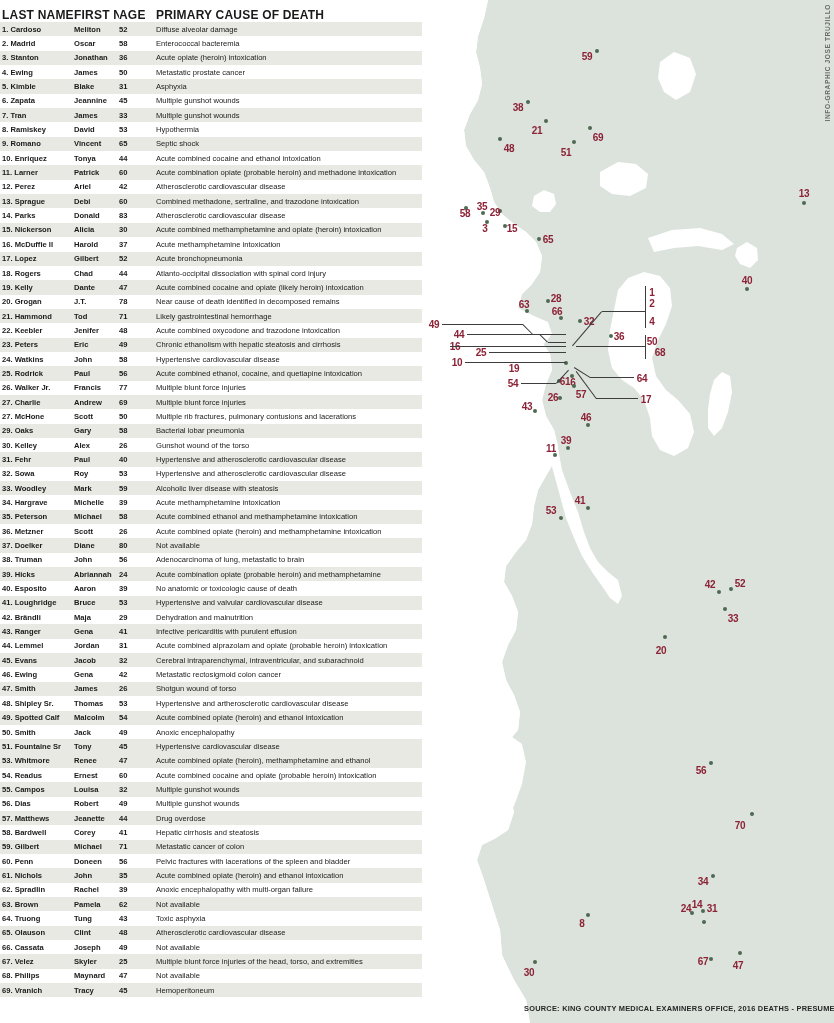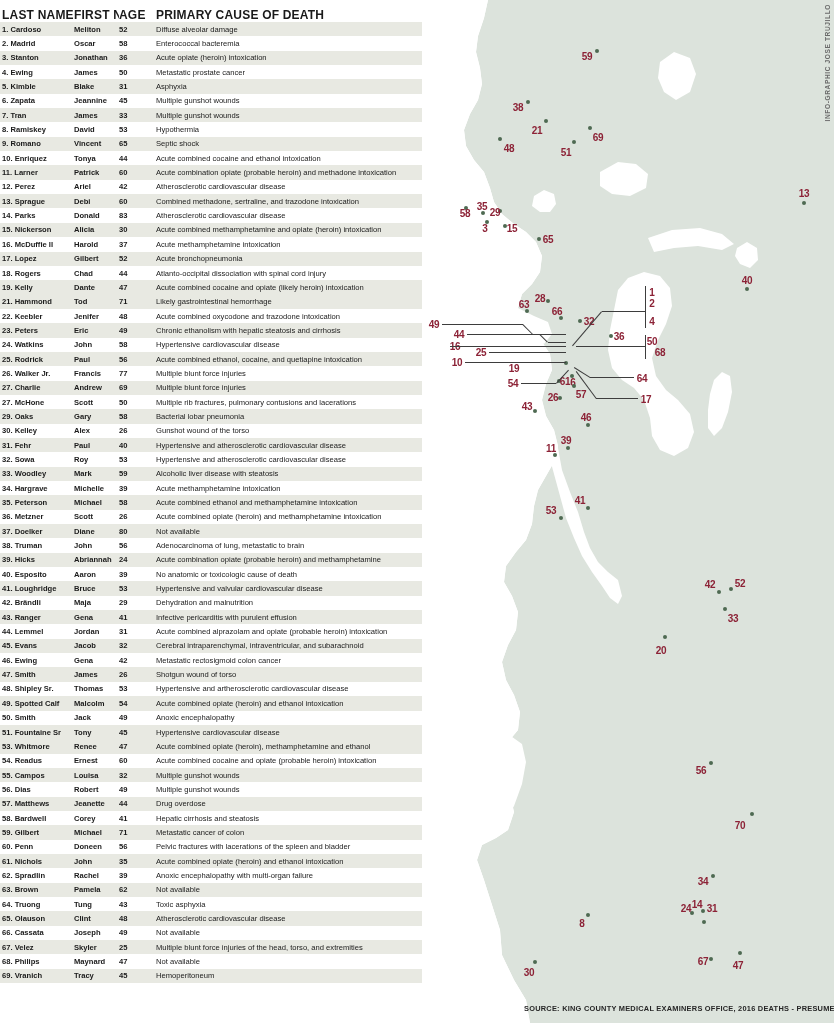--- a/index.html
+++ b/index.html
@@ -161,21 +161,21 @@
         <div class="plabel" style="left: 73px; top: 212px;">29</div>
         <div class="pt" style="left: 65px; top: 222px;"></div>
         <div class="plabel" style="left: 63px; top: 228px;">3</div>
         <div class="pt" style="left: 83px; top: 226px;"></div>
         <div class="plabel" style="left: 90px; top: 228px;">15</div>
         <div class="pt" style="left: 117px; top: 239px;"></div>
         <div class="plabel" style="left: 126px; top: 239px;">65</div>
         <div class="pt" style="left: 325px; top: 289px;"></div>
         <div class="plabel" style="left: 325px; top: 280px;">40</div>
         <div class="pt" style="left: 126px; top: 301px;"></div>
-        <div class="plabel" style="left: 118px; top: 298px;">28</div>
+        <div class="plabel" style="left: 134px; top: 298px;">28</div>
         <div class="pt" style="left: 105px; top: 311px;"></div>
         <div class="plabel" style="left: 102px; top: 304px;">63</div>
         <div class="pt" style="left: 139px; top: 318px;"></div>
         <div class="plabel" style="left: 135px; top: 311px;">66</div>
         <div class="pt" style="left: 158px; top: 321px;"></div>
         <div class="plabel" style="left: 167px; top: 321px;">32</div>
         <div class="pt" style="left: 189px; top: 336px;"></div>
         <div class="plabel" style="left: 197px; top: 336px;">36</div>
         <div class="pt" style="left: 144px; top: 363px;"></div>
         <div class="plabel" style="left: 92px; top: 368px;">19</div>
@@ -381,20 +381,26 @@
           <div class="c-first">Chad</div>
           <div class="c-age">44</div>
           <div class="c-cause">Atlanto-occipital dissociation with spinal cord injury</div>
         </div>
         <div class="row alt">
           <div class="c-last">19. Kelly</div>
           <div class="c-first">Dante</div>
           <div class="c-age">47</div>
           <div class="c-cause">Acute combined cocaine and opiate (likely heroin) intoxication</div>
         </div>
+        <div class="row">
+          <div class="c-last">20. Grogan</div>
+          <div class="c-first">J.T.</div>
+          <div class="c-age">78</div>
+          <div class="c-cause">Near cause of death identified in decomposed remains</div>
+        </div>
         <div class="row alt">
           <div class="c-last">21. Hammond</div>
           <div class="c-first">Tod</div>
           <div class="c-age">71</div>
           <div class="c-cause">Likely gastrointestinal hemorrhage</div>
         </div>
         <div class="row">
           <div class="c-last">22. Keebler</div>
           <div class="c-first">Jenifer</div>
           <div class="c-age">48</div>

